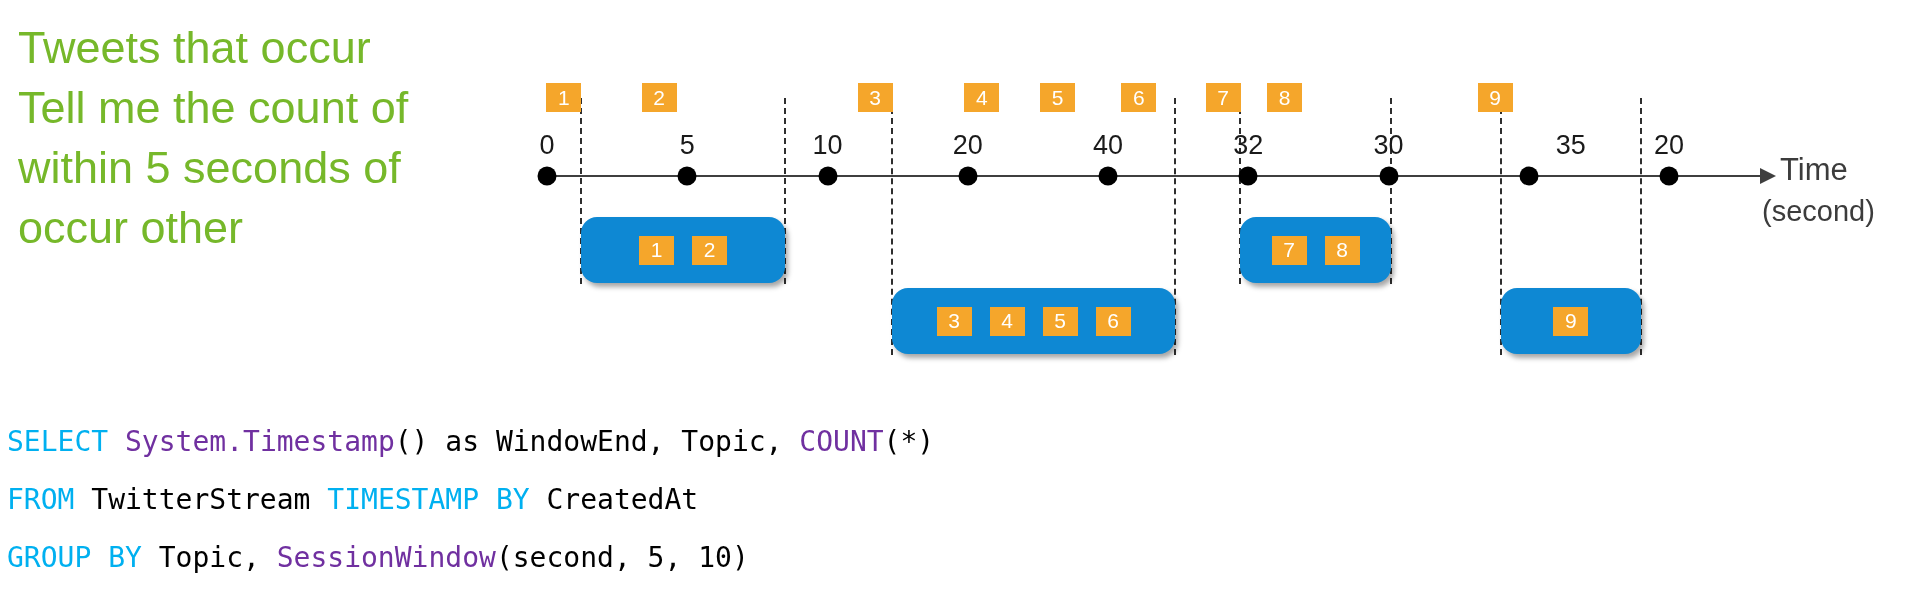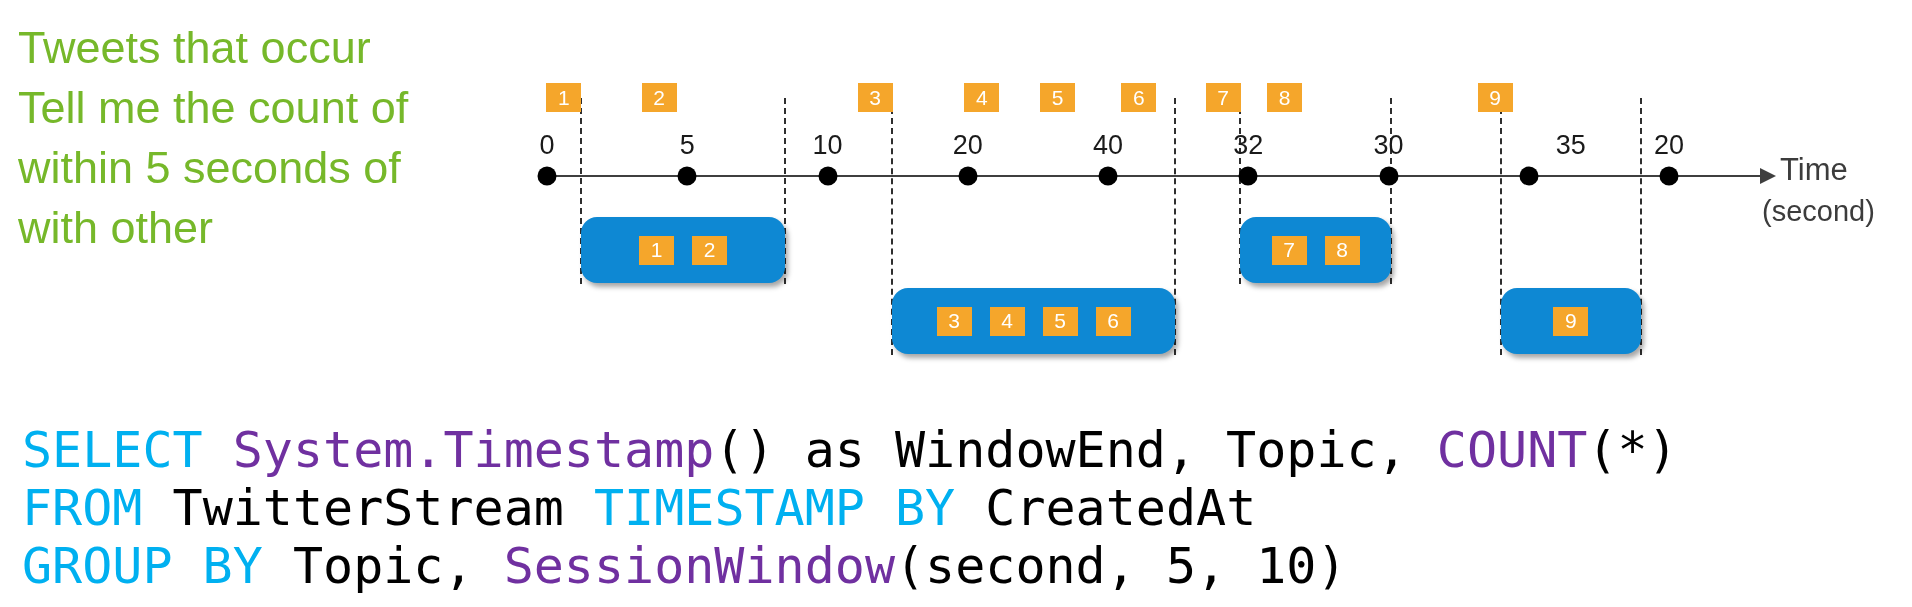--- a/index.html
+++ b/index.html
@@ -24,33 +24,33 @@
   .dash{position:absolute;width:0;border-left:2px dashed #2e2e2e;}
   .chip{position:absolute;width:35px;height:29px;display:flex;align-items:center;justify-content:center;
         color:#fff;font-size:21px;font-weight:300;}
   .session{position:absolute;height:66px;border-radius:16px;
            box-shadow:3px 4px 5px rgba(0,0,0,.35);
            display:flex;align-items:center;justify-content:center;gap:18px;}
   .session .chip{position:static;flex:0 0 auto;}
   .time-label{position:absolute;font-weight:300;color:#3c3c3c;}
 
   
-  .code{position:absolute;left:22px;top:413px;font-family:"DejaVu Sans Mono",monospace;
-        font-size:50px;line-height:58px;white-space:pre;margin-top:8px;}
+  .code{position:absolute;left:7px;top:413px;font-family:"DejaVu Sans Mono",monospace;
+        font-size:28px;line-height:58px;white-space:pre;}
 </style>
 </head>
 <body>
 
 <div id="canvas">
 
   <div class="question" style="color: rgb(118, 184, 42);">
     <div>Tweets that occur</div>
     <div>Tell me the count of</div>
     <div>within 5 seconds of</div>
-    <div>with other</div>
+    <div>occur other</div>
   </div>
 
 
   <div id="timeline">
       <div class="axis-line" style="left: 547px; top: 175px; width: 1216px; background: rgb(63, 63, 63);"></div>
       <div class="axis-arrow" style="left: 1760px; top: 168px;"></div>
       <div class="dash" style="left: 579.66px; top: 98px; height: 186px;"></div>
       <div class="dash" style="left: 784.425px; top: 98px; height: 186px;"></div>
       <div class="dash" style="left: 891.015px; top: 98px; height: 257px;"></div>
       <div class="dash" style="left: 1174.32px; top: 98px; height: 257px;"></div>

